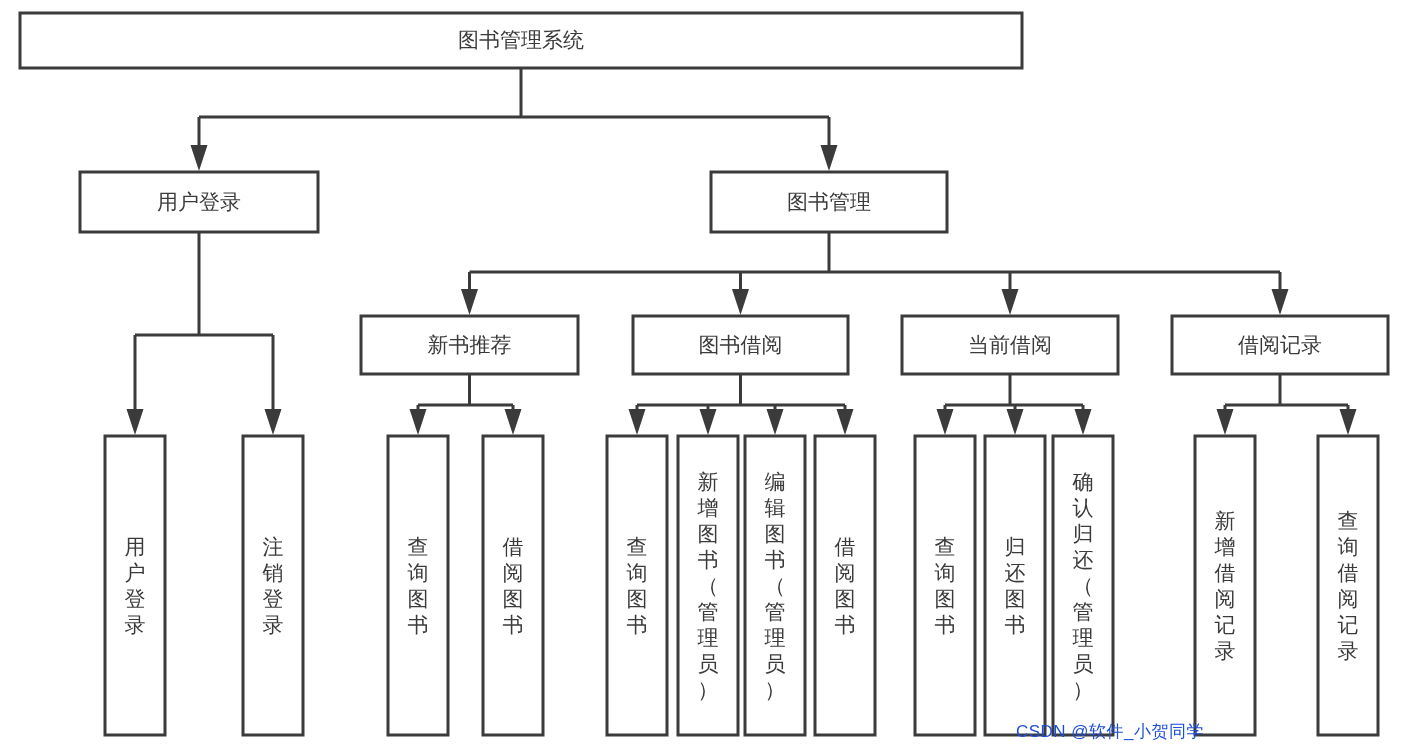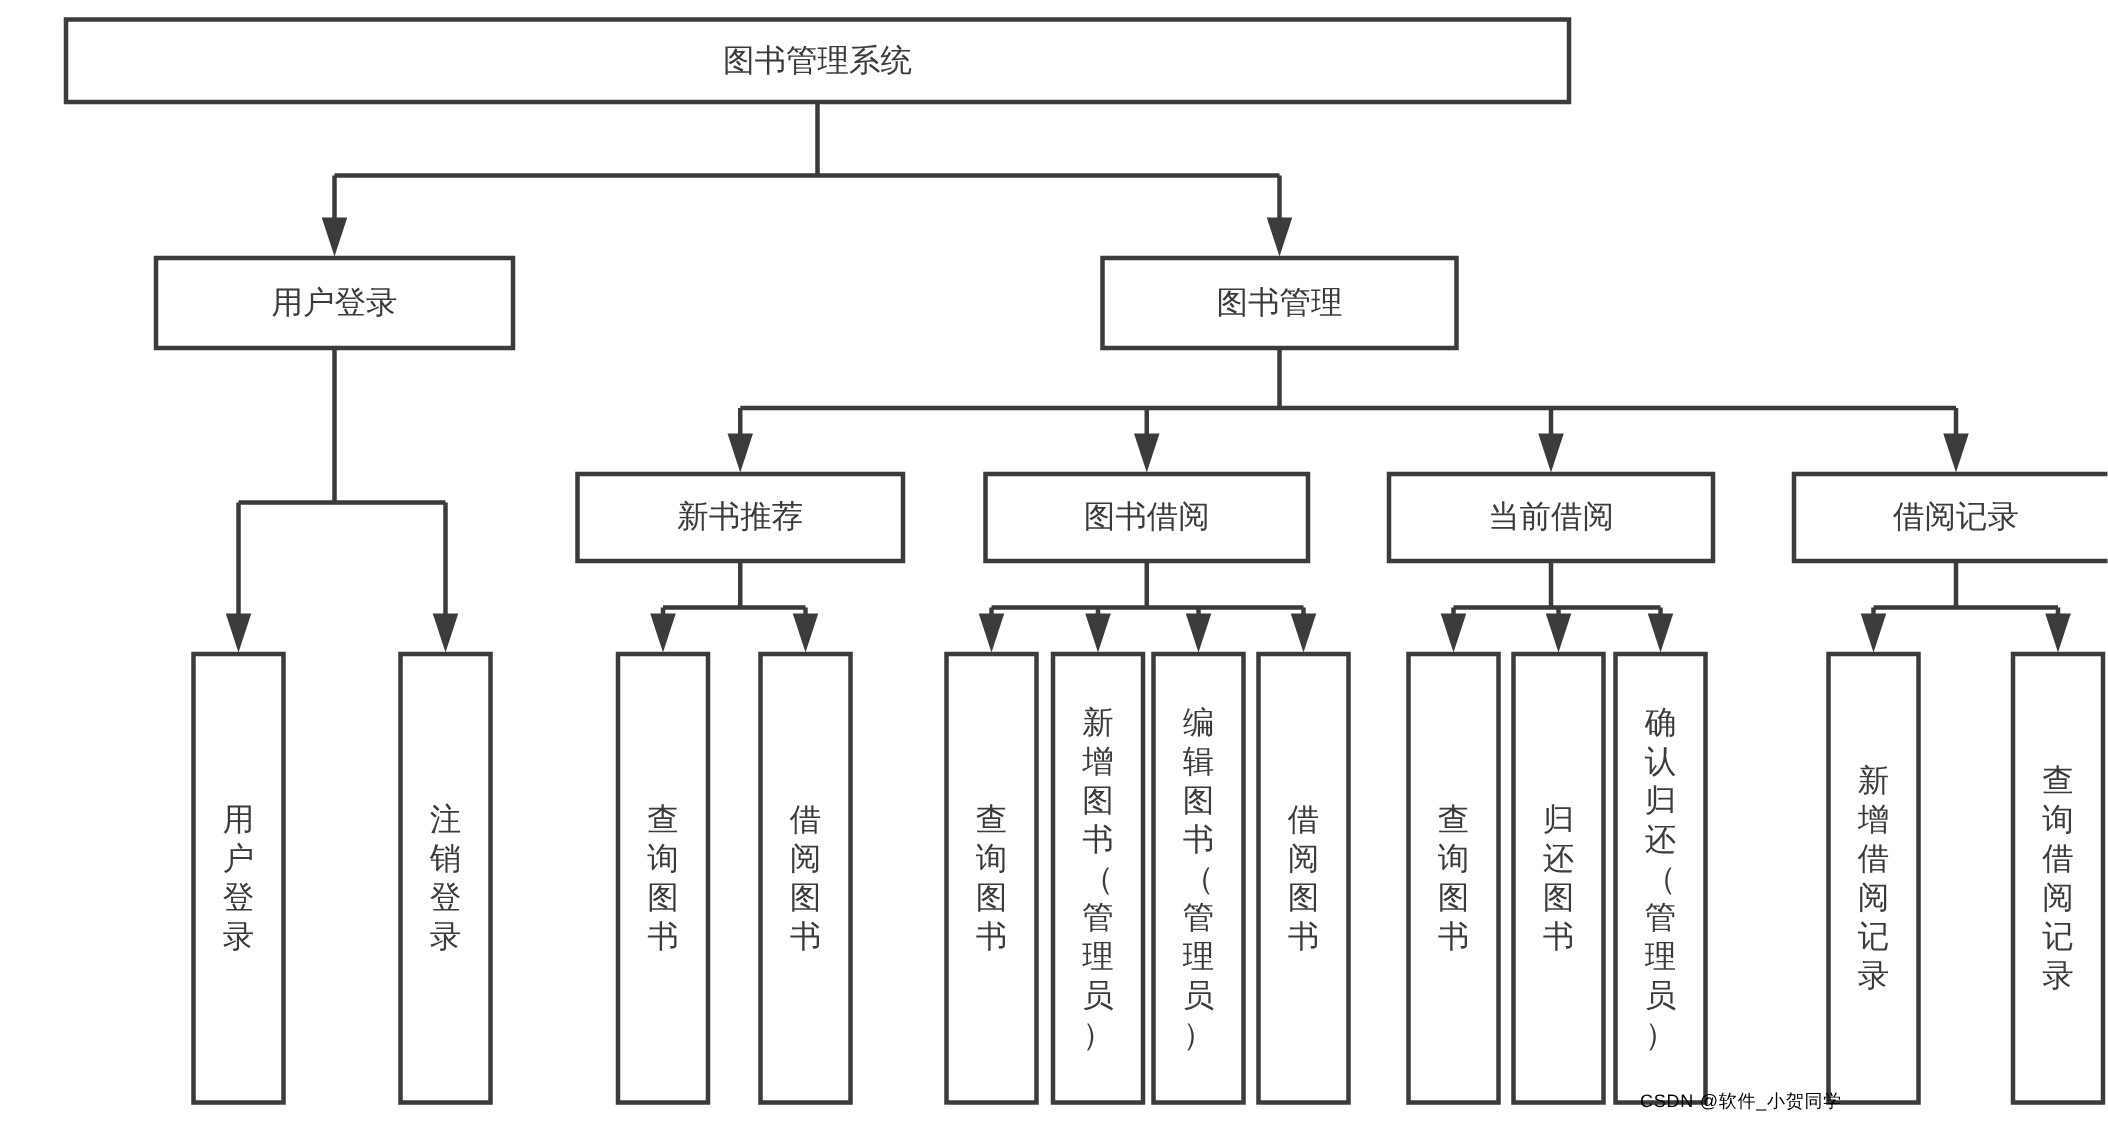--- a/index.html
+++ b/index.html
@@ -1,24 +1,24 @@
 <!DOCTYPE html>
 <html><head>
 <meta charset="utf-8">
 <style>
   html,body{margin:0;padding:0;background:#ffffff;}
   body{width:1405px;height:747px;overflow:hidden;font-family:"Liberation Sans","DejaVu Sans",sans-serif;}
-  #stage{position:relative;width:1214px;height:747px;background:#ffffff;margin-left:24px;}
+  #stage{position:relative;width:1214px;height:747px;background:#ffffff;}
   svg{position:absolute;top:0;left:0;width:1405px;height:747px;}
   .box-rect{fill:#ffffff;stroke:#3b3b3b;stroke-width:3;}
   .link{stroke:#3b3b3b;stroke-width:3;fill:none;stroke-linecap:butt;}
   .arrow-head{fill:#3b3b3b;stroke:none;}
   .node-label{fill:#3b3b3b;font-family:"Liberation Sans","DejaVu Sans",sans-serif;font-size:21px;text-anchor:middle;dominant-baseline:middle;}
   .node-label-v{fill:#3b3b3b;font-family:"Liberation Sans","DejaVu Sans",sans-serif;font-size:21px;text-anchor:middle;}
-  .watermark{position:absolute;right:10px;bottom:4px;color:#000000;font-size:12px;font-family:"Liberation Sans","DejaVu Sans",sans-serif;letter-spacing:.5px;white-space:nowrap;}
+  .watermark{position:absolute;right:10px;bottom:4px;color:#1d4ed8;font-size:17px;font-family:"Liberation Sans","DejaVu Sans",sans-serif;letter-spacing:.5px;white-space:nowrap;}
 </style>
 </head>
 <body>
 
 <div id="stage">
   <svg id="diagram-svg" viewBox="0 0 1405 747">
     <g id="edges-layer">
         <g>
           <line x1="521" y1="68" x2="521" y2="117" class="link"></line>
           <line x1="199" y1="117" x2="829" y2="117" class="link"></line>

